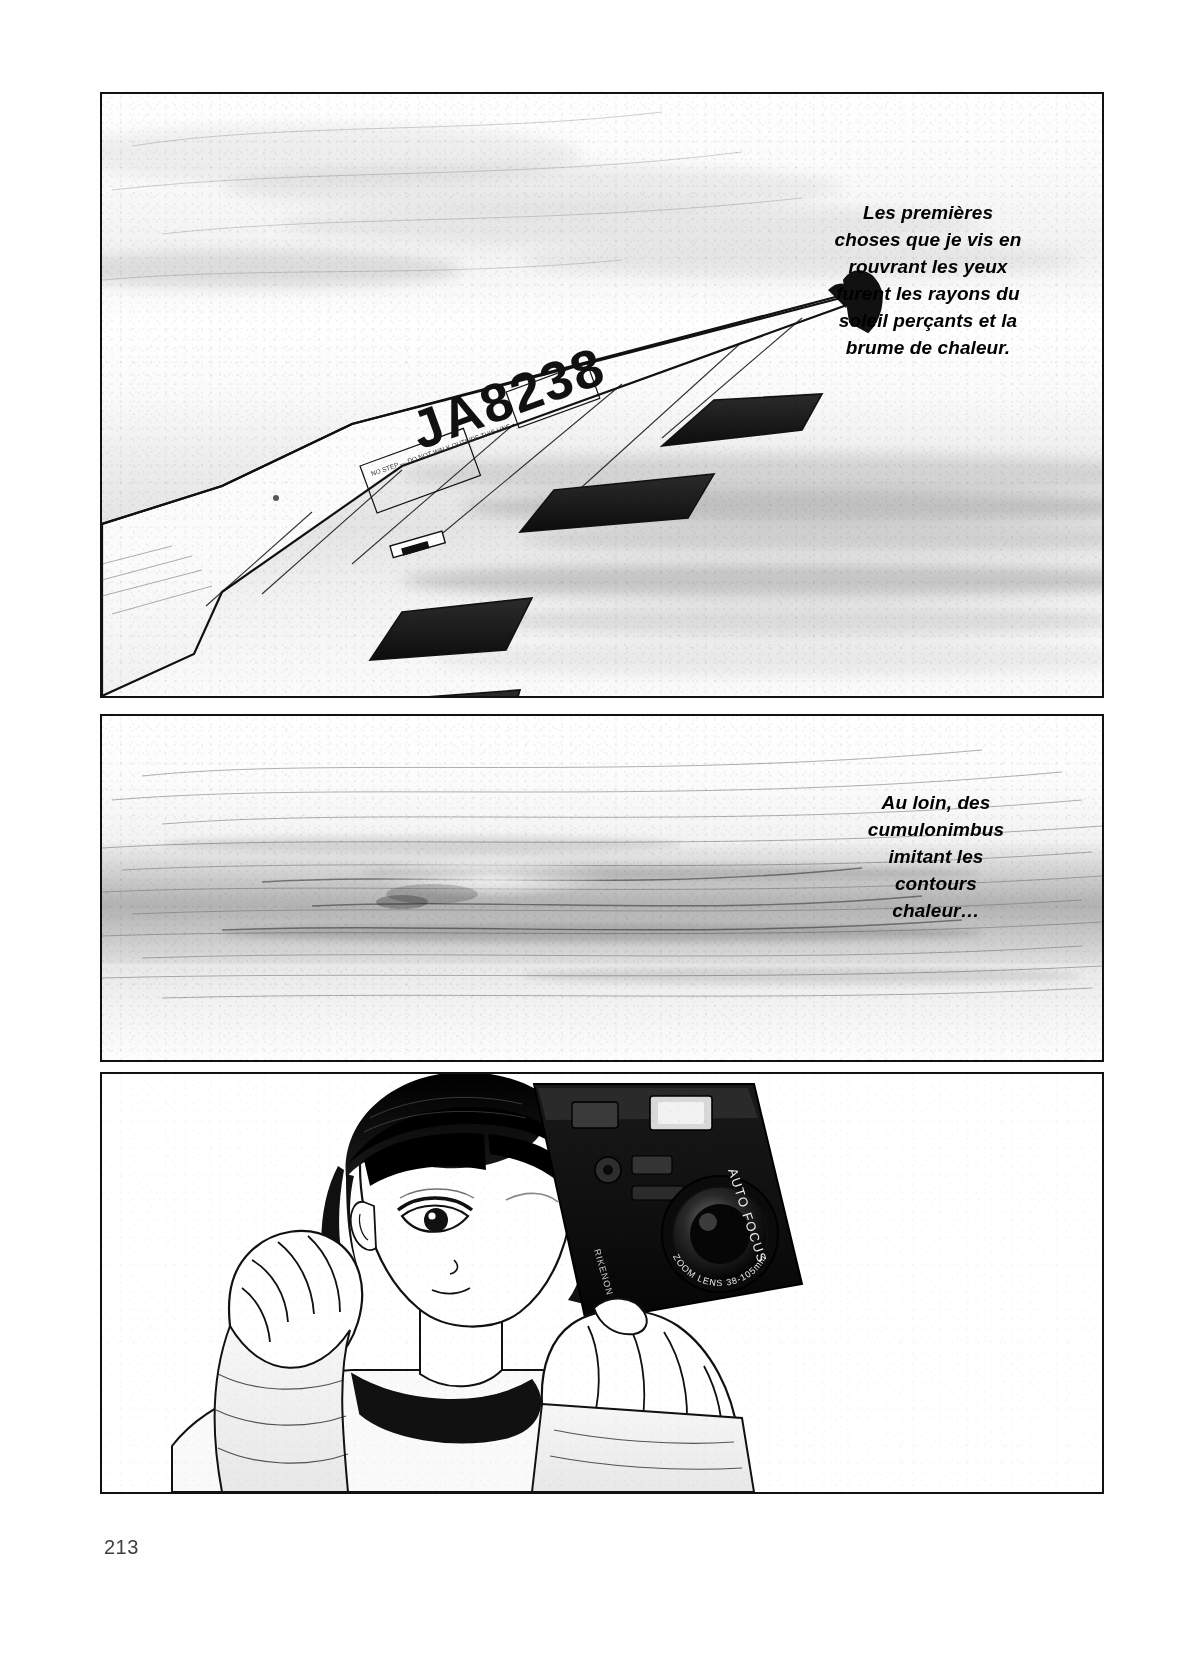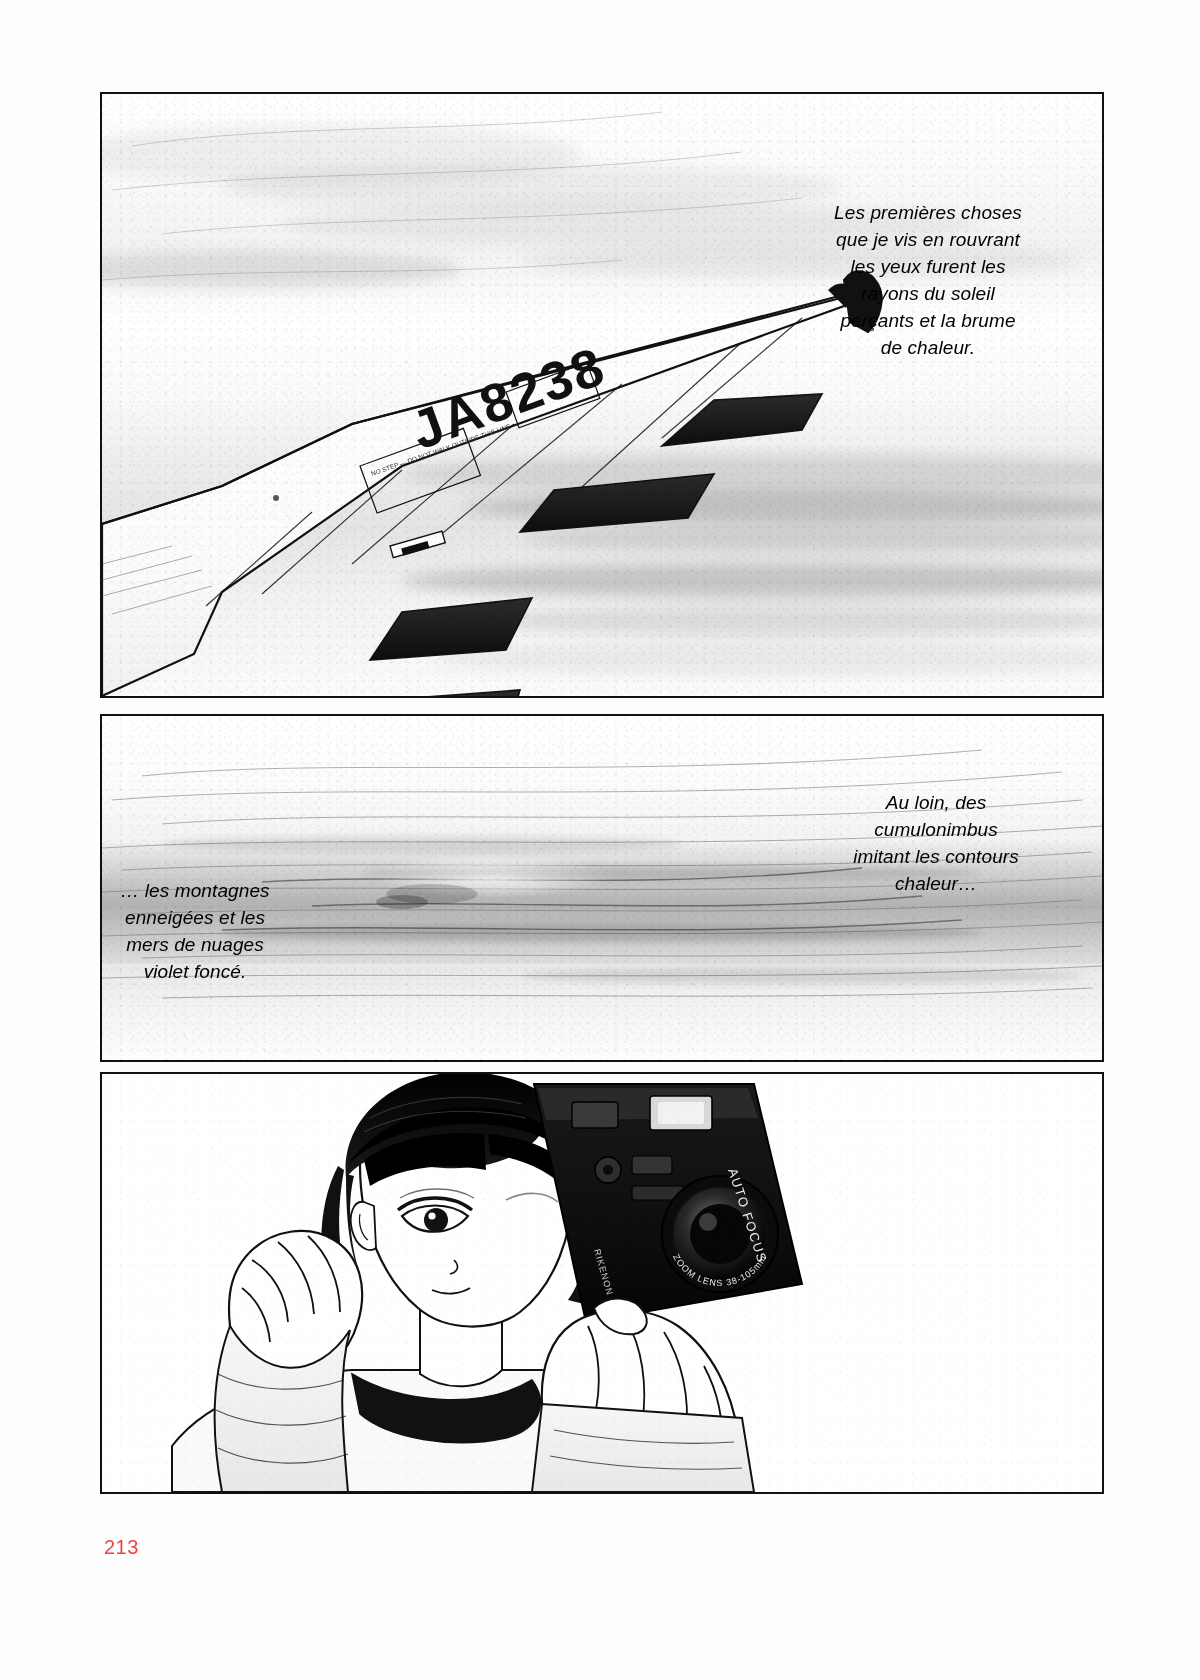--- a/index.html
+++ b/index.html
@@ -39,33 +39,34 @@
   .caption {
     position: absolute;
     font-style: italic;
     font-size: 19px;
     line-height: 1.42;
     color: #000;
     text-align: center;
     letter-spacing: 0.1px;
     white-space: pre-line;
     z-index: 30;
+    font-weight: bold;
   }
   #caption-1 { left: 828px; top: 200px;  width: 200px; }
   #caption-2 { left: 852px; top: 790px;  width: 168px; }
   #caption-3 { left: 110px; top: 878px;  width: 170px; }
   #caption-4 { left: 778px; top: 1148px; width: 200px; }
 
   
   #page-number {
     position: absolute;
     left: 104px;
     top: 1536px;
     font-size: 20px;
-    color: #ef4444;
+    color: #404040;
     letter-spacing: 0.5px;
   }
 
   
   .sky-grad-1 {
     position: absolute; left: 0; top: 0; width: 100%; height: 100%;
     background:
       linear-gradient(to bottom,
         #ffffff 0%,
         #fbfbfb 12%,
@@ -400,17 +401,16 @@
         <path d="M268,44 C310,22 370,18 420,30"></path>
         <path d="M262,58 C306,36 368,32 424,44"></path>
       </g>
     </svg>
 
     <div class="grain" style="opacity:.25"></div>
   </div>
 
   <div class="caption" id="caption-1">Les premières choses que je vis en rouvrant les yeux furent les rayons du soleil perçants et la brume de chaleur.</div>
   <div class="caption" id="caption-2">Au loin, des cumulonimbus imitant les contours chaleur…</div>
-  <div class="caption" id="caption-3">… les montagnes enneigées et les mers de nuages violet foncé.</div>
 
   <div id="page-number">213</div>
 
 </div>
 
 </body></html>

